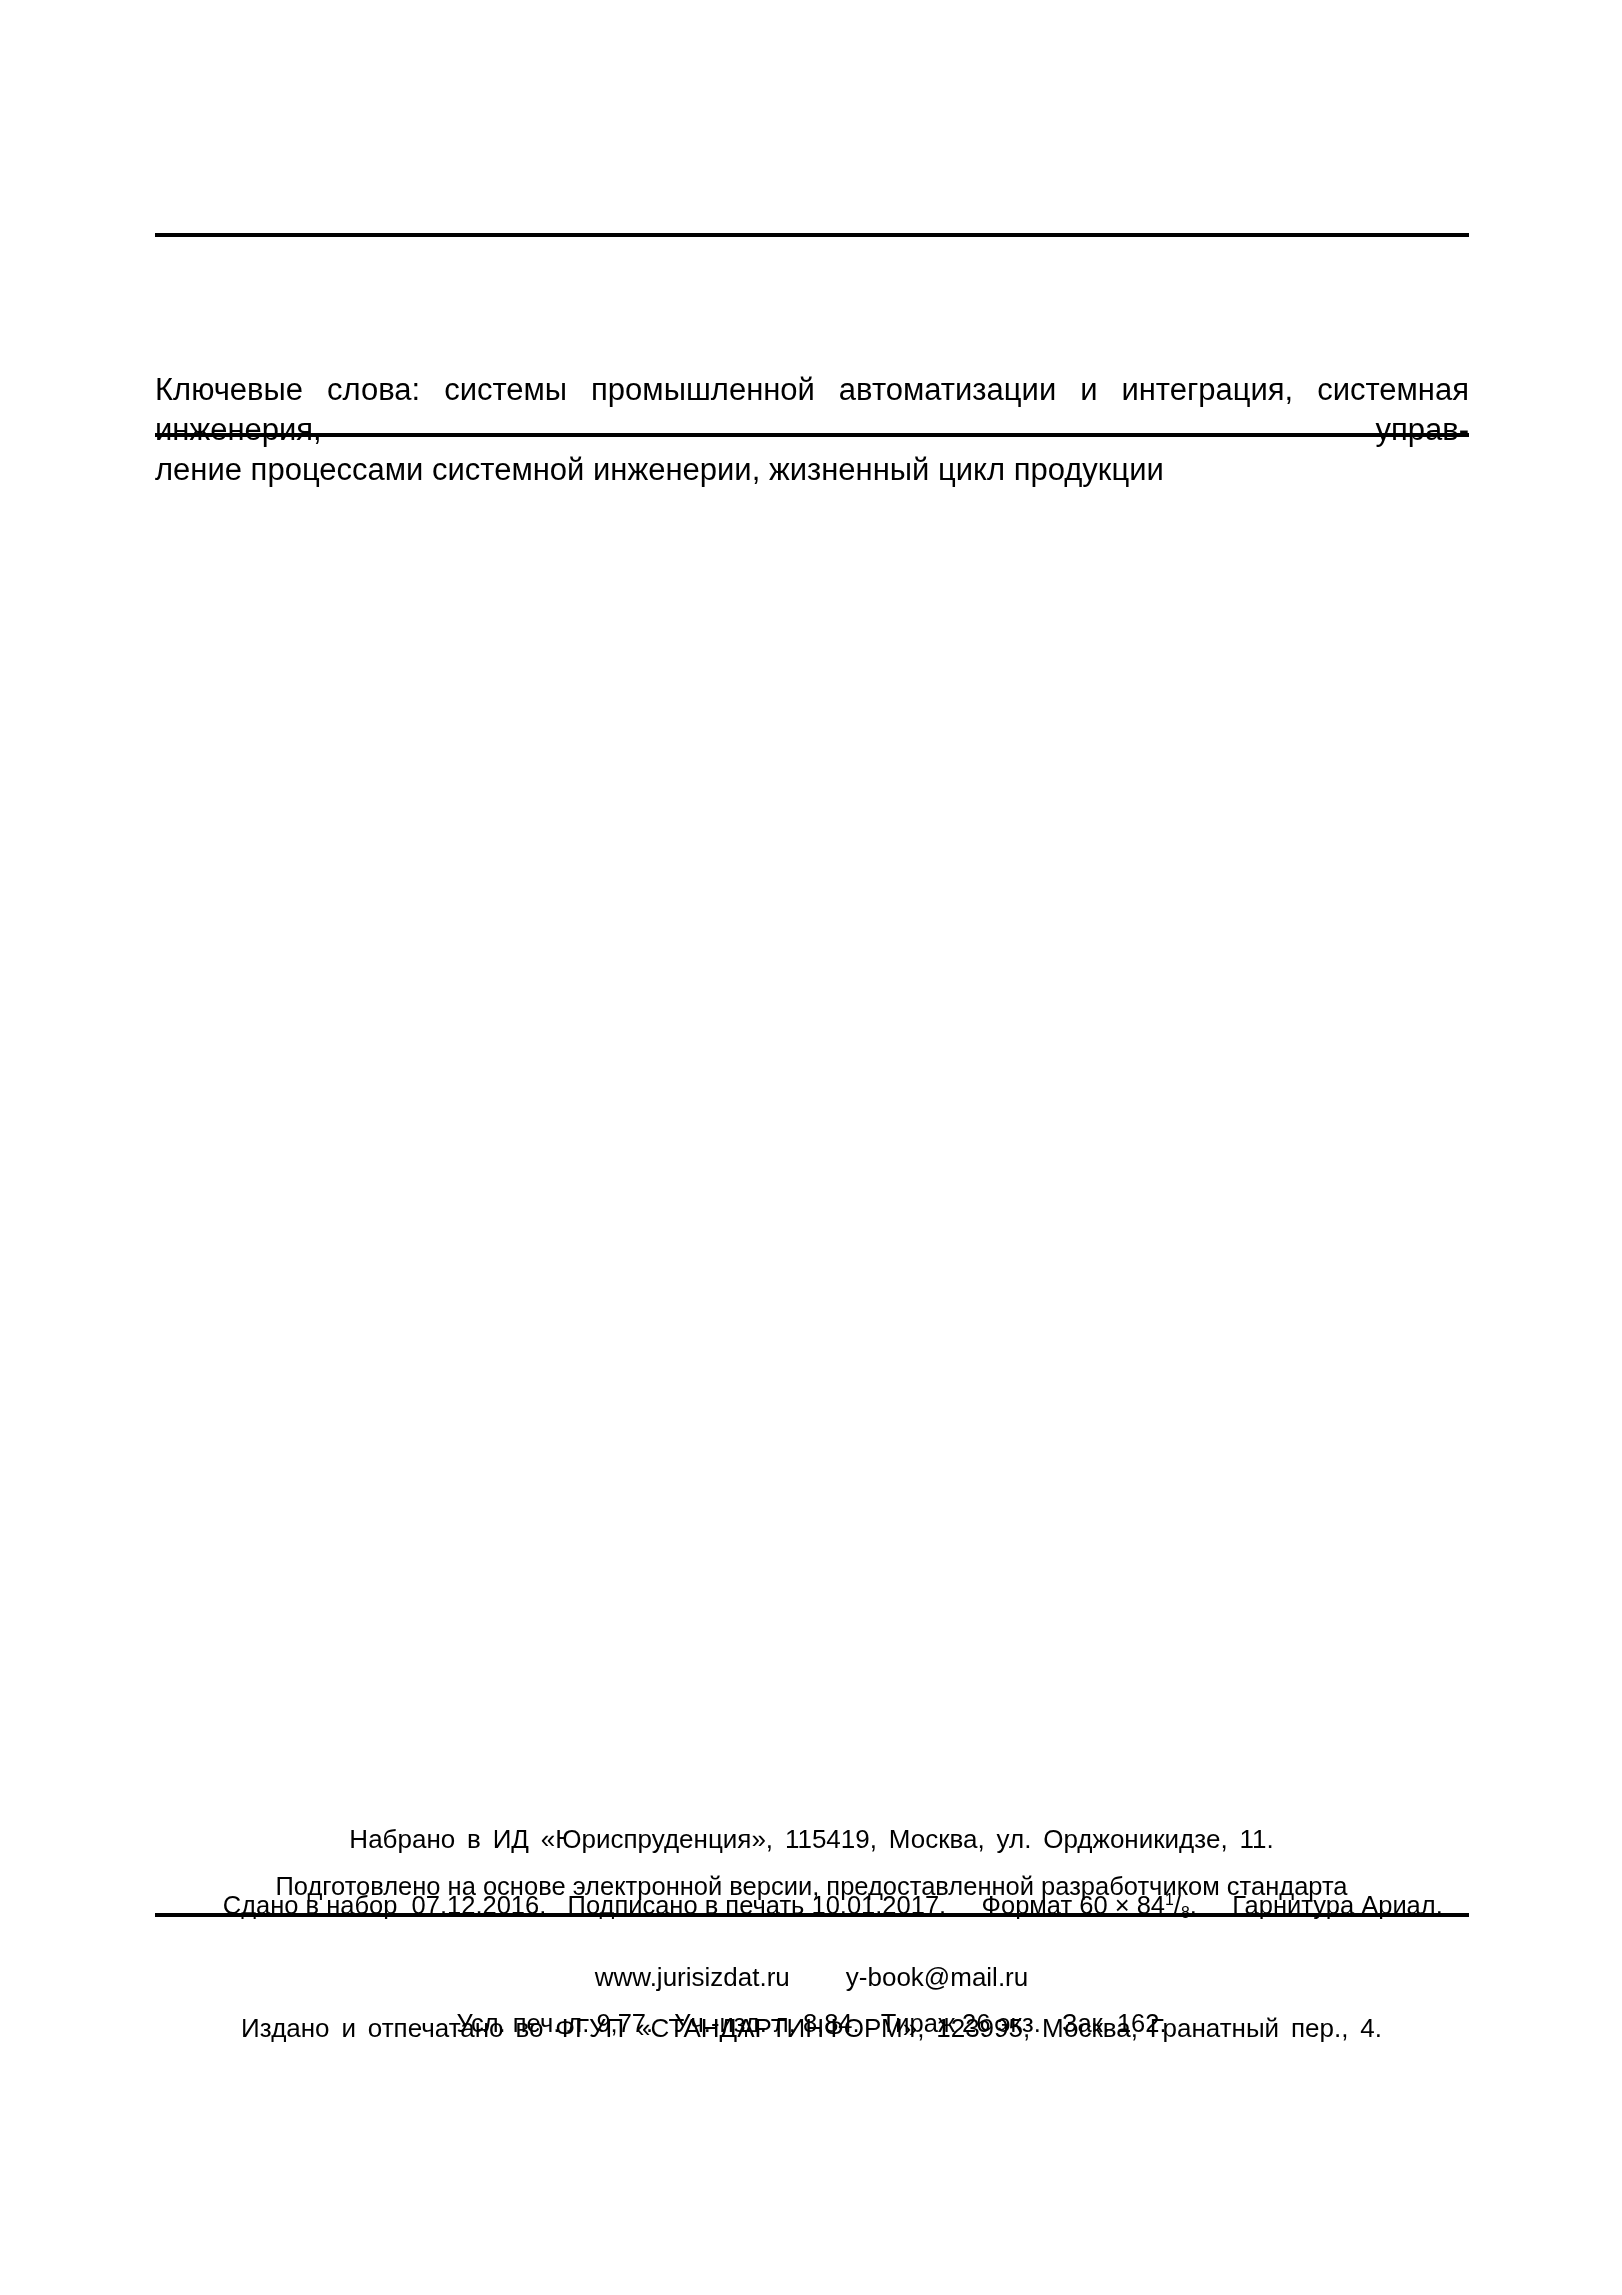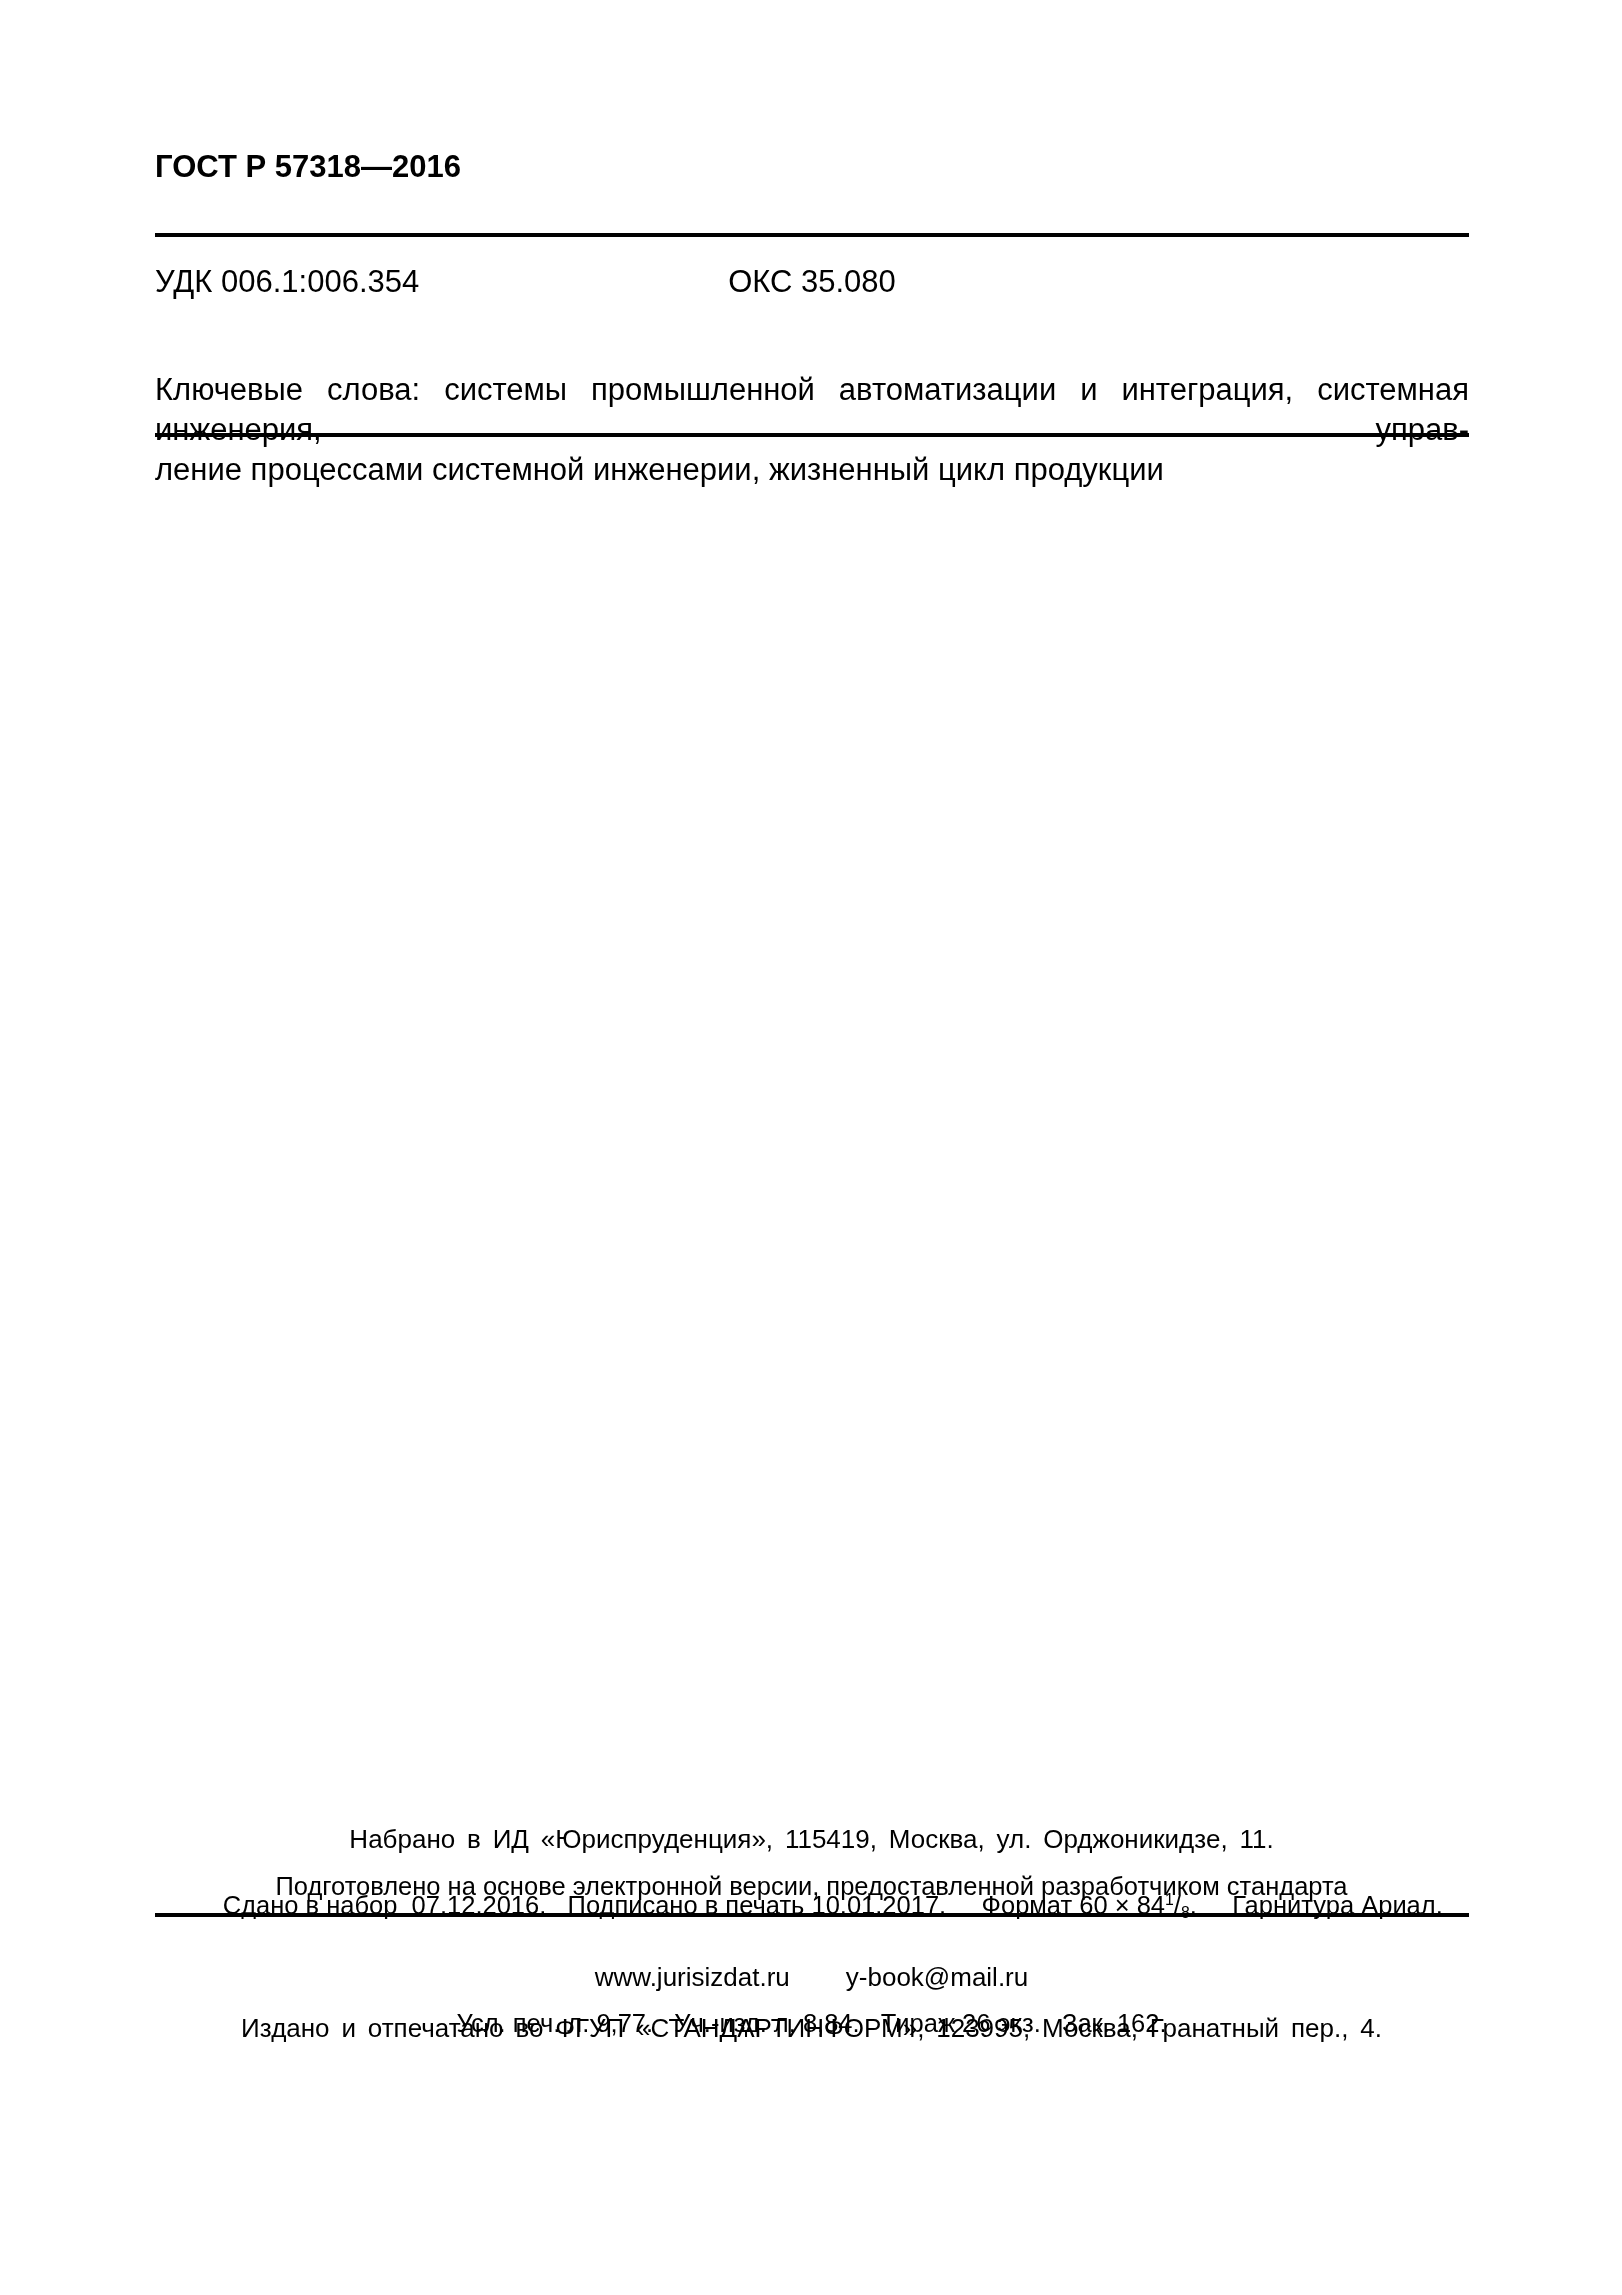--- a/index.html
+++ b/index.html
@@ -125,28 +125,23 @@
   .pos-typeset-line { top: 1824px; }
   .pos-typeset-contacts { top: 1962px; }
   .pos-printed-line { top: 2013px; }
   .pos-printed-contacts { top: 2040px; }
 </style>
 </head>
 <body>
 
 <div class="page">
 
-  <div class="gost-heading">ГОСТ Р 57318—2016</div>
 
   <div class="rule" style="top: 233px;"></div>
 
-  <div class="codes-row">
-    <span>УДК 006.1:006.354</span>
-    <span class="oks-code">ОКС 35.080</span>
-  </div>
 
   <div class="keywords">
     <div class="justified-line">Ключевые слова: системы промышленной автоматизации и интеграция, системная инженерия, управ-</div>
     <div>ление процессами системной инженерии, жизненный цикл продукции</div>
   </div>
 
   <div class="rule" style="top: 433px;"></div>
 
 
   <div class="imprint">

